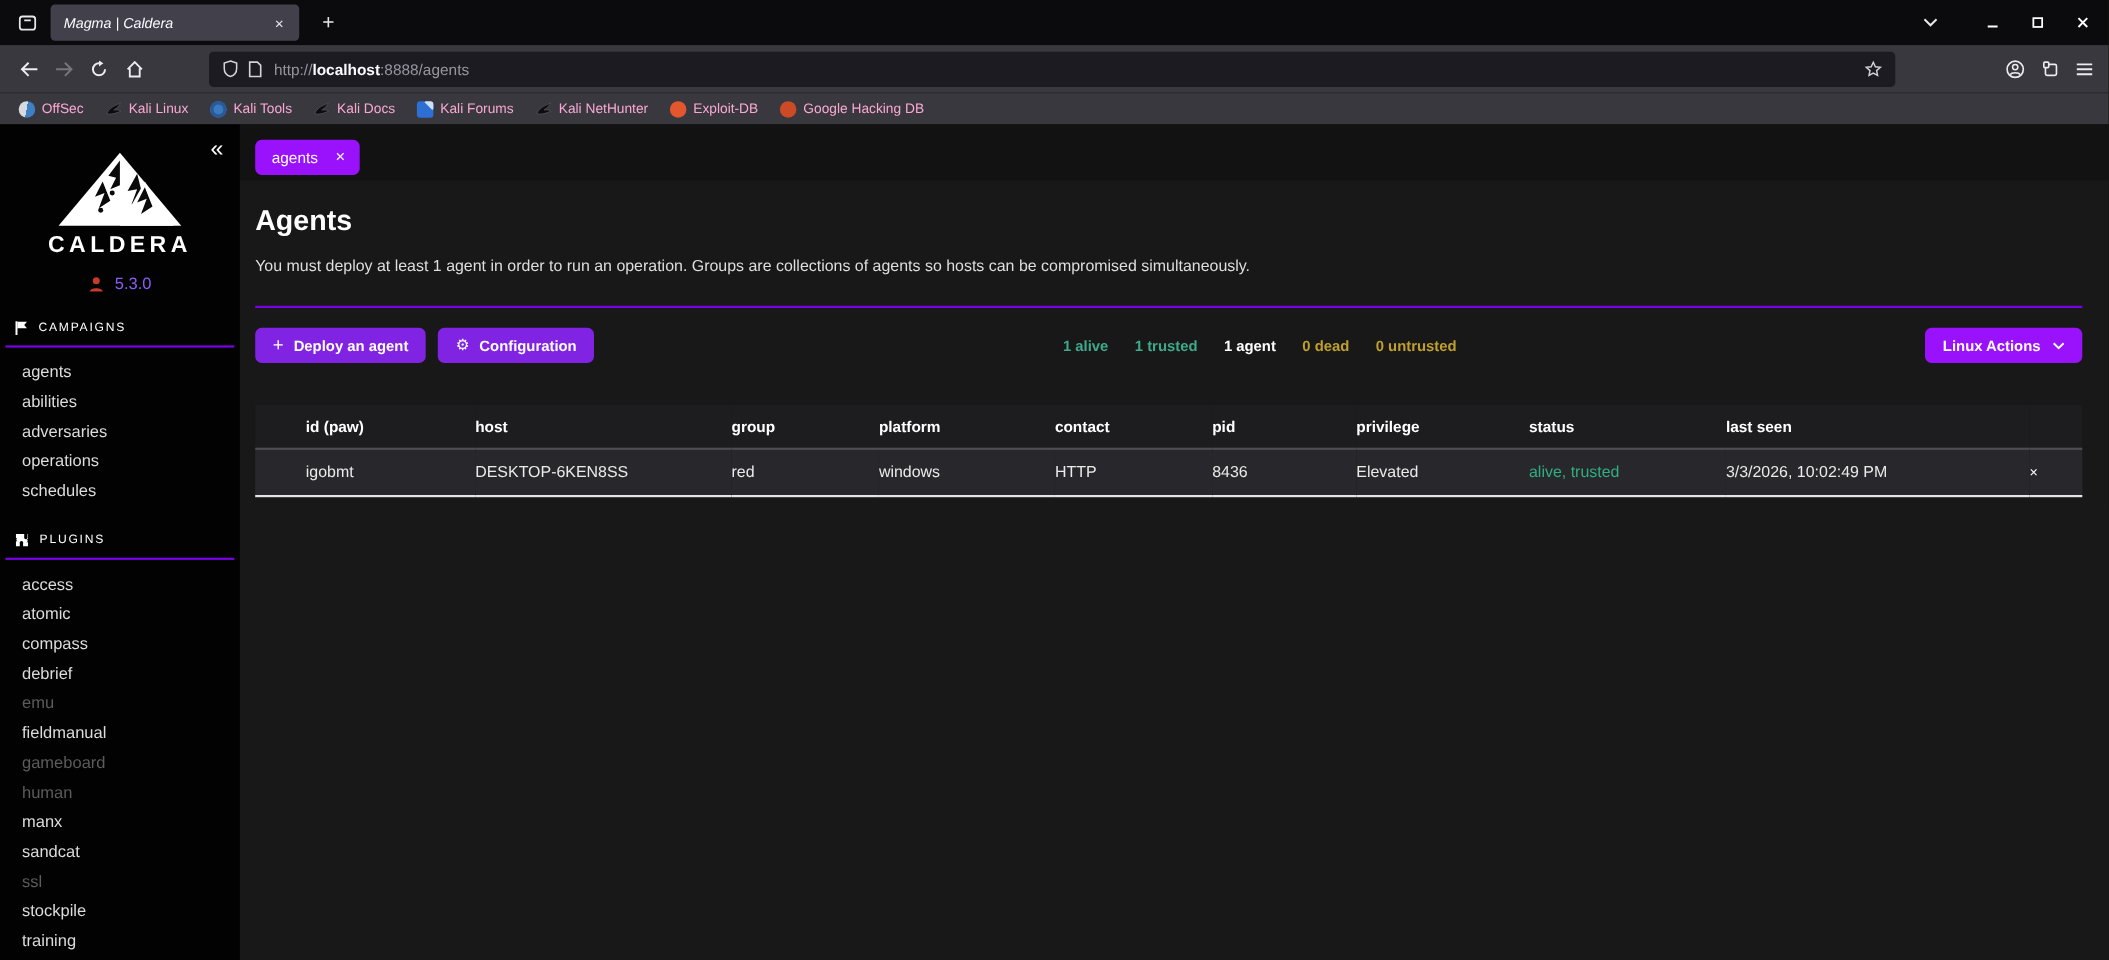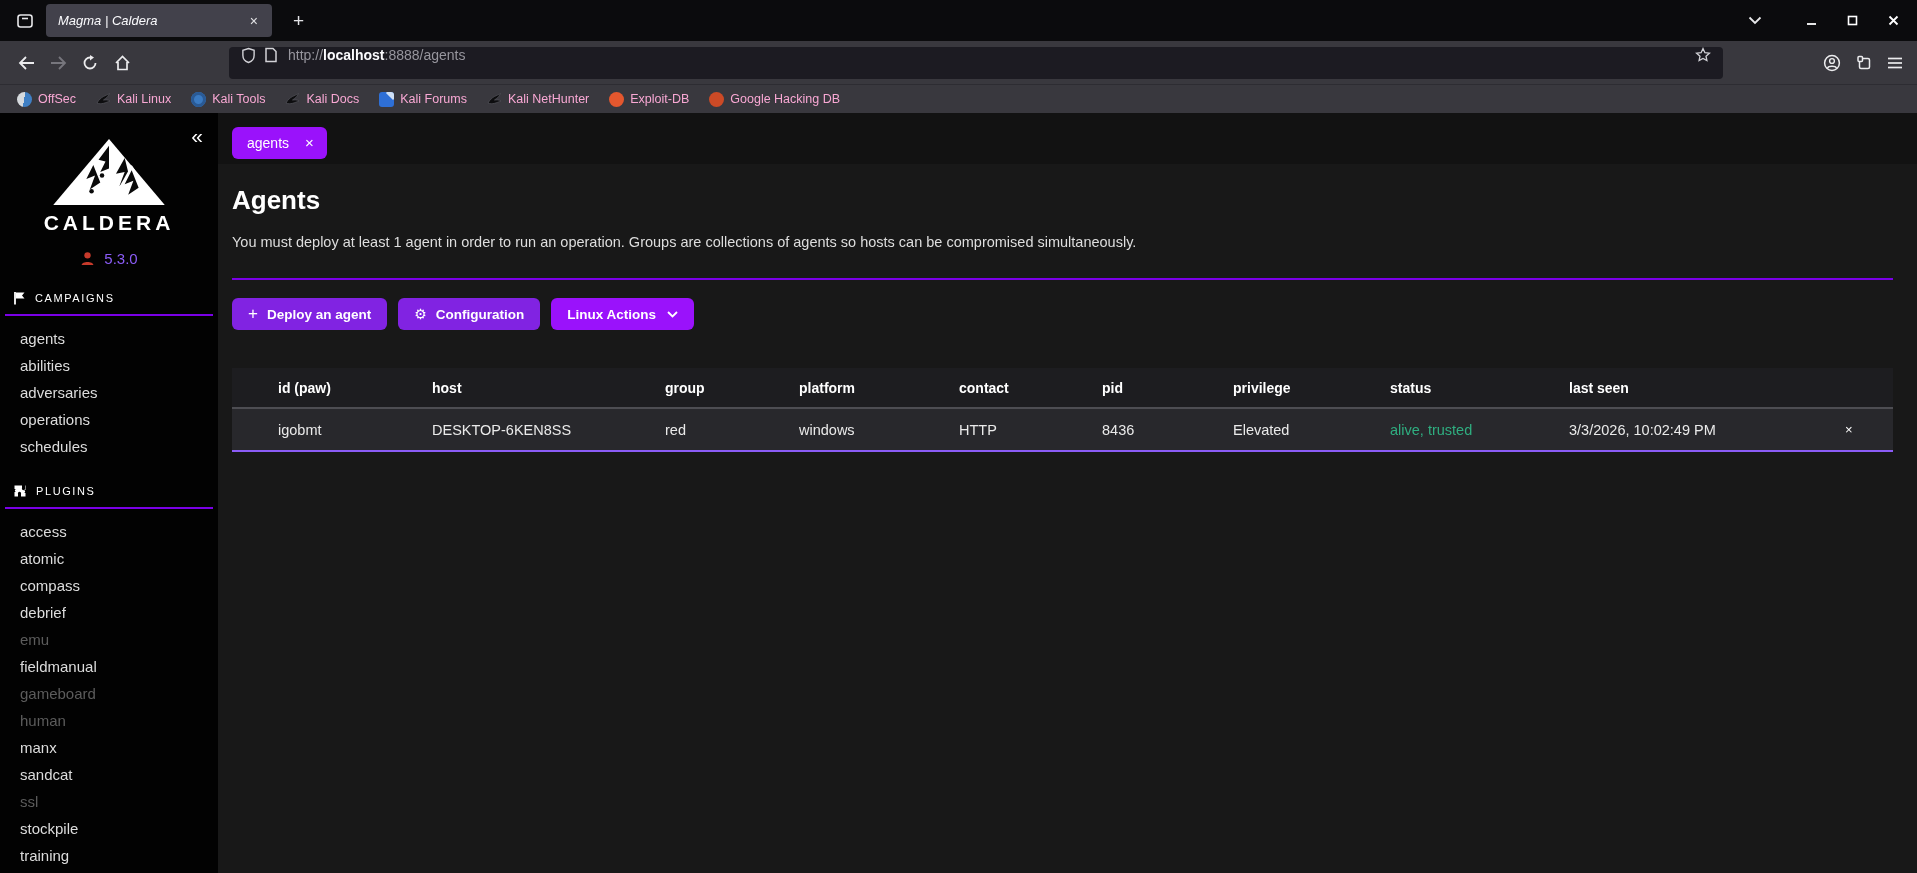--- a/index.html
+++ b/index.html
@@ -14,21 +14,21 @@
   .tab-close { color:#e3e3e6; font-size:14px; padding:1px 6px; border-radius:3px; cursor:default; }
   .newtab-btn { color:#e3e3e6; font-size:19px; margin-left:12px; padding:2px 9px; border-radius:4px; }
   .tb-spacer { flex:1; }
   .tabs-chevron { margin-right:44px; display:flex; }
   .win-controls { display:flex; align-items:center; gap:30px; margin-right:18px; color:#fff; }
   .win-btn { font-size:13px; display:flex; align-items:center; }
 
   .navbar { height:43px; background:#39383e; display:flex; align-items:center; padding:0 10px; }
   .nav-icon { width:32px; height:30px; display:flex; align-items:center; justify-content:center; color:#ececee; font-size:17px; border-radius:4px; }
   .nav-icon.disabled { color:#77767d; }
-  .urlbar { flex:1; height:32px; margin-left:91px; margin-right:100px; background:#1c1b22; border-radius:4px; display:flex; align-items:flex-start; padding:0 12px; }
+  .urlbar { flex:1; height:32px; margin-left:52px; margin-right:100px; background:#1c1b22; border-radius:4px; display:flex; align-items:center; padding:0 12px; }
   .urlbar .sep { width:8px; }
   .url-text { flex:1; font-size:14px; color:#97969e; margin-left:10px; white-space:nowrap; }
   .url-text .host { color:#fbfbfe; font-weight:bold; }
   .right-icons { display:flex; align-items:center; gap:14px; margin-right:4px; }
 
   .bookmarksbar { height:29px; background:#39383e; border-top:1px solid #2d2c32; display:flex; align-items:center; padding-left:8px; gap:2px; }
   .bm { display:flex; align-items:center; gap:6px; padding:3px 9px; border-radius:3px; color:#f9a8d4; font-size:12.5px; white-space:nowrap; }
   .fav { width:15px; height:15px; display:inline-flex; border-radius:3px; flex:none; }
   .fav-offsec { border-radius:50%; background:linear-gradient(100deg,#d6dade 48%, #3f7fc4 48%); }
   .fav-circle-blue { border-radius:50%; background:#3a7ac2; box-shadow:inset 0 0 0 3px #2a5a95; }
@@ -71,21 +71,21 @@
   .btn.bulk { background:#9a12fb; gap:11px; }
 
   .table-wrap { margin-top:38px; }
   table { width:100%; border-collapse:collapse; table-layout:fixed; }
   col.c-paw{width:200px} col.c-host{width:233px} col.c-group{width:134px} col.c-platform{width:160px}
   col.c-contact{width:143px} col.c-pid{width:131px} col.c-priv{width:157px} col.c-status{width:179px}
   col.c-seen{width:276px} col.c-act{width:48px}
   thead tr { background:#1d1d20; height:40px; border-bottom:2px solid #4d4d52; }
   th { text-align:left; color:#fff; font-size:14px; font-weight:bold; }
   th:first-child, td:first-child { padding-left:46px; }
-  tbody tr { background:#28282c; height:43px; border-bottom:2px solid #8b5cf6; }
+  tbody tr { background:#28282c; height:43px; border-bottom:2px solid #e5e5e5; }
   td { color:#eaeaea; font-size:14.5px; }
   .status-green { color:#2fae80; }
   .row-x { color:#fff; font-size:13px; text-align:left; }
   svg { display:block; }
 </style>
 </head>
 <body>
 
 <div class="titlebar">
   <div class="ffview-btn">
@@ -328,20 +328,27 @@
       <div class="controls">
         <button class="btn">
           <span class="plus">+</span>
           <span>Deploy an agent</span>
         </button>
         <button class="btn">
           <span class="gear">⚙</span>
           <span>Configuration</span>
         </button>
 
+        <div class="counts">
+          <span class="teal">1 alive</span>
+          <span class="teal">1 trusted</span>
+          <span class="whitetxt">1 agent</span>
+          <span class="gold">0 dead</span>
+          <span class="gold">0 untrusted</span>
+        </div>
 
         <button class="btn bulk">
           <span>Linux Actions</span>
           <span>
               <svg width="11" height="7" viewBox="0 0 11 7">
                 <polyline points="1,1 5.5,5.5 10,1" fill="none" stroke="#fff" stroke-width="1.8"></polyline>
               </svg>
             </span>
         </button>
       </div>

